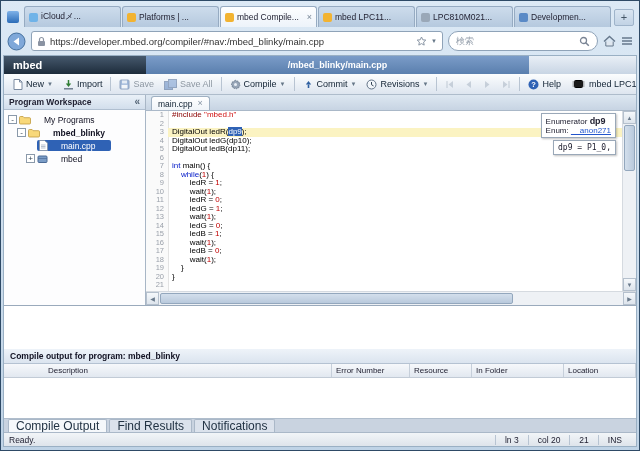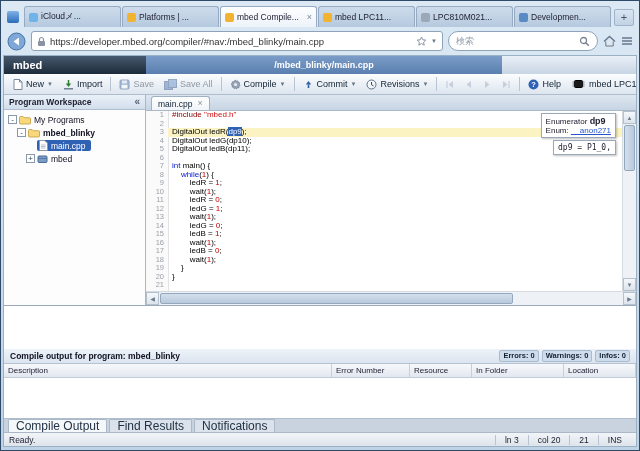--- a/index.html
+++ b/index.html
@@ -22,39 +22,39 @@
   .urltext{flex:1;white-space:nowrap;overflow:hidden;}
   .searchfield{width:150px;height:20px;background:#fff;border:1px solid #8fa3b8;border-radius:10px;display:flex;align-items:center;gap:4px;padding:0 7px;font-size:9px;flex:none;}
   .searchph{flex:1;color:#98a2ae;}
   .caret{font-size:6px;color:#678;line-height:6px;}
 
   
   .viewport{flex:1;margin:0 2px 3px 2px;border:1px solid #9ab0c4;background:#fff;display:flex;flex-direction:column;overflow:hidden;min-height:0;}
 
   .mbed-header{height:18px;display:flex;flex:none;}
   .mbed-logo{width:142px;background:linear-gradient(#46596d,#1d2c3b);color:#fff;font-weight:bold;font-size:11px;display:flex;align-items:center;padding:0 9px;flex:none;}
-  .mbed-path{width:356px;background:linear-gradient(#7b9cc8,#5a7fae);color:#fff;font-size:9px;font-weight:bold;display:flex;align-items:center;justify-content:center;flex:none;}
+  .mbed-path{width:383px;background:linear-gradient(#7b9cc8,#5a7fae);color:#fff;font-size:9px;font-weight:bold;display:flex;align-items:center;justify-content:center;flex:none;}
   .mbed-header-rest{flex:1;background:linear-gradient(#e9eff6,#c8d5e4);}
 
   .toolbar{height:21px;background:linear-gradient(#fbfdfe,#dde5ef);border-bottom:1px solid #aebccb;display:flex;align-items:center;padding:0 4px;font-size:9px;color:#123;flex:none;}
   .toolbar-left{display:flex;align-items:center;}
   .tbtn{display:flex;align-items:center;gap:3px;padding:2px 5px;border-radius:2px;white-space:nowrap;}
   .tbtn.disabled{opacity:.45;text-align:center;}
   .tsep{width:1px;height:14px;background:#b8c4d2;margin:0 3px;flex:none;}
   .tb-spacer{flex:1;}
   .device{display:flex;align-items:center;gap:4px;padding:2px 6px;white-space:nowrap;font-size:9px;color:#123;}
 
   .main{flex:1;display:flex;min-height:0;}
   .workspace{width:142px;border-right:1px solid #a8b6c6;display:flex;flex-direction:column;background:#fdfdfe;flex:none;}
   .ws-header{height:15px;background:linear-gradient(#eaf1f8,#d2deec);border-bottom:1px solid #b0bfd0;display:flex;align-items:center;padding:0 5px;font-size:8.5px;font-weight:bold;color:#223;flex:none;}
   .ws-collapse{margin-left:auto;color:#567;font-size:10px;line-height:10px;}
   .tree{flex:1;padding-top:3px;overflow:hidden;}
   .trow{height:13px;display:flex;align-items:center;font-size:8.5px;color:#112;white-space:nowrap;}
   .expander{width:9px;height:9px;border:1px solid #8a99aa;background:#fff;font-size:8px;line-height:7px;text-align:center;color:#345;margin-right:2px;flex:none;}
-  .tlabel{padding:0 3px;}
+  .tlabel{padding:0 13px;}
   .selbox{display:flex;align-items:center;background:#2f62b5;color:#fff;border-radius:2px;padding:0 2px;}
   .trow.bold .tlabel{font-weight:bold;}
 
   .editor-zone{flex:1;display:flex;flex-direction:column;min-width:0;background:#fff;}
   .etabs{height:16px;background:linear-gradient(#dde7f1,#c7d4e3);border-bottom:1px solid #aab8c8;display:flex;align-items:flex-end;padding:2px 5px 0;flex:none;}
   .etab{height:14px;background:linear-gradient(#ffffff,#f0f4f9);border:1px solid #9fb0c2;border-bottom:none;border-radius:3px 3px 0 0;display:flex;align-items:center;gap:5px;padding:0 6px;font-size:8.5px;color:#123;}
   .etab-close{color:#8795a5;font-size:9px;line-height:9px;}
 
   .editor-body{flex:1;display:flex;min-height:0;position:relative;}
   .code-scroll{flex:1;position:relative;overflow:hidden;min-width:0;}
@@ -418,28 +418,23 @@
           <div class="hthumb"></div>
           <div class="hfill"></div>
           <div class="sarr">▶</div>
         </div>
       </div>
     </div>
 
     <div class="cpanel">
       <div class="cp-header">
         <span>Compile output for program: mbed_blinky</span>
-        <div class="cp-counters">
-            <span class="badge">Errors: 0</span>
-            <span class="badge">Warnings: 0</span>
-            <span class="badge">Infos: 0</span>
-          </div>
       </div>
       <div class="cp-cols">
-          <div class="cp-col" style="flex: 1 1 0%;">Description</div>
+          <div class="cp-col" style="flex: 1 1 0%; margin-left: 40px;">Description</div>
           <div class="cp-col" style="width: 78px;">Error Number</div>
           <div class="cp-col" style="width: 62px;">Resource</div>
           <div class="cp-col" style="width: 92px;">In Folder</div>
           <div class="cp-col" style="width: 72px;">Location</div>
         </div>
       <div class="cp-body"></div>
       <div class="cp-tabs">
           <div class="cp-tab active">Compile Output</div>
           <div class="cp-tab">Find Results</div>
           <div class="cp-tab">Notifications</div>

